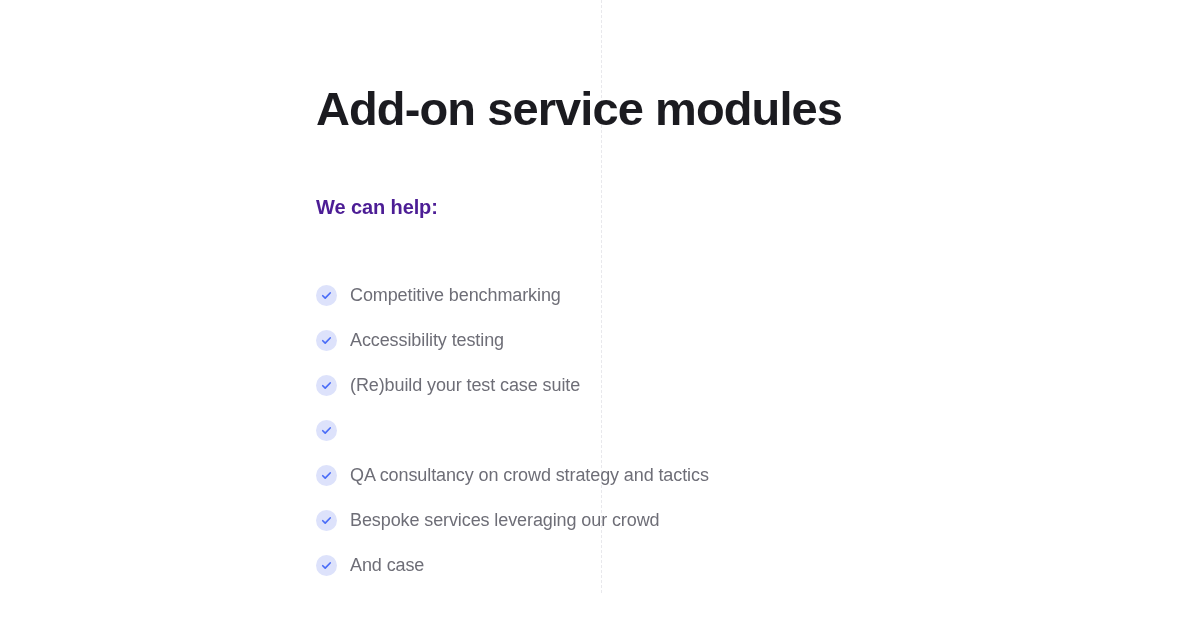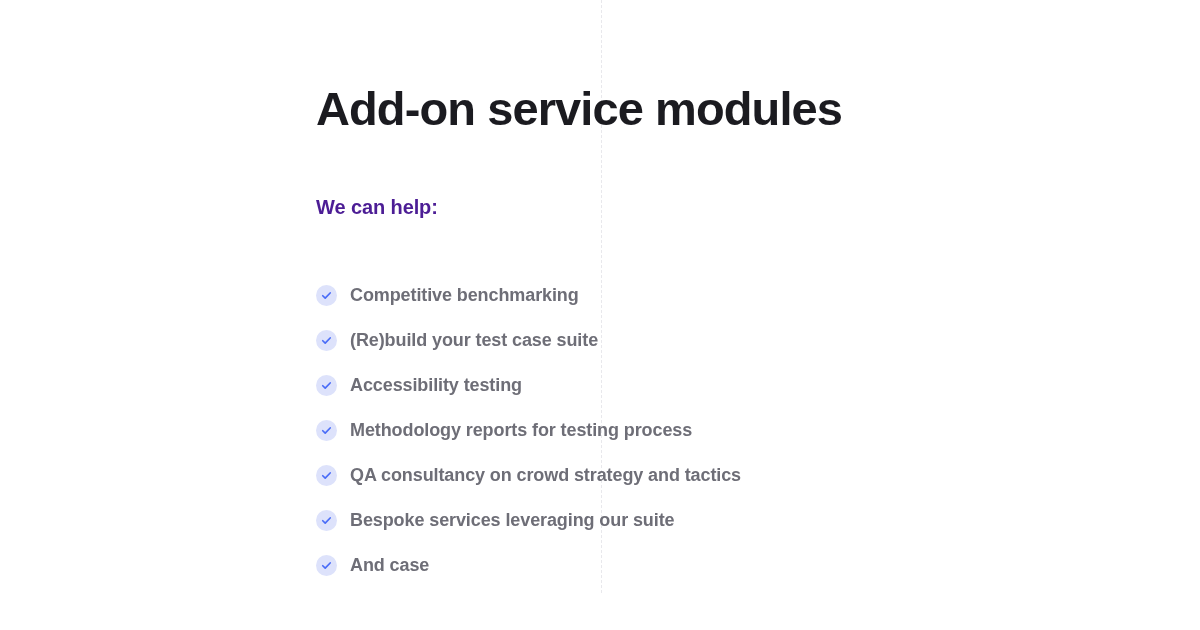--- a/index.html
+++ b/index.html
@@ -97,21 +97,21 @@
 
   .check-icon svg {
     display: block;
     width: 13px;
     height: 13px;
   }
 
   .item-label {
     font-family: "Liberation Sans", sans-serif;
     font-size: 18px;
-    font-weight: 700;
+    font-weight: 400;
     letter-spacing: -0.1px;
     color: #6e6e77;
     line-height: 1.2;
     white-space: nowrap;
   }
 </style>
 </head>
 <body>
 
 <div class="slide">
@@ -134,57 +134,56 @@
         </span>
         <span class="item-label">Competitive benchmarking</span>
       </li>
 
       <li class="checklist-item">
         <span class="check-icon">
           <svg viewBox="0 0 16 16" aria-hidden="true">
             <path d="M3.4 8.3 L6.4 11.2 L12.5 4.9" fill="none" stroke="#4a6cf7" stroke-width="2.1" stroke-linecap="round" stroke-linejoin="round"></path>
           </svg>
         </span>
+        <span class="item-label">Accessibility testing</span>
+      </li>
+
+      <li class="checklist-item">
+        <span class="check-icon">
+          <svg viewBox="0 0 16 16" aria-hidden="true">
+            <path d="M3.4 8.3 L6.4 11.2 L12.5 4.9" fill="none" stroke="#4a6cf7" stroke-width="2.1" stroke-linecap="round" stroke-linejoin="round"></path>
+          </svg>
+        </span>
         <span class="item-label">(Re)build your test case suite</span>
       </li>
 
       <li class="checklist-item">
         <span class="check-icon">
           <svg viewBox="0 0 16 16" aria-hidden="true">
             <path d="M3.4 8.3 L6.4 11.2 L12.5 4.9" fill="none" stroke="#4a6cf7" stroke-width="2.1" stroke-linecap="round" stroke-linejoin="round"></path>
           </svg>
         </span>
-        <span class="item-label">Accessibility testing</span>
-      </li>
-
-      <li class="checklist-item">
-        <span class="check-icon">
-          <svg viewBox="0 0 16 16" aria-hidden="true">
-            <path d="M3.4 8.3 L6.4 11.2 L12.5 4.9" fill="none" stroke="#4a6cf7" stroke-width="2.1" stroke-linecap="round" stroke-linejoin="round"></path>
-          </svg>
-        </span>
-        <span class="item-label">Methodology reports for testing process</span>
       </li>
 
       <li class="checklist-item">
         <span class="check-icon">
           <svg viewBox="0 0 16 16" aria-hidden="true">
             <path d="M3.4 8.3 L6.4 11.2 L12.5 4.9" fill="none" stroke="#4a6cf7" stroke-width="2.1" stroke-linecap="round" stroke-linejoin="round"></path>
           </svg>
         </span>
         <span class="item-label">QA consultancy on crowd strategy and tactics</span>
       </li>
 
       <li class="checklist-item">
         <span class="check-icon">
           <svg viewBox="0 0 16 16" aria-hidden="true">
             <path d="M3.4 8.3 L6.4 11.2 L12.5 4.9" fill="none" stroke="#4a6cf7" stroke-width="2.1" stroke-linecap="round" stroke-linejoin="round"></path>
           </svg>
         </span>
-        <span class="item-label">Bespoke services leveraging our suite</span>
+        <span class="item-label">Bespoke services leveraging our crowd</span>
       </li>
 
       <li class="checklist-item">
         <span class="check-icon">
           <svg viewBox="0 0 16 16" aria-hidden="true">
             <path d="M3.4 8.3 L6.4 11.2 L12.5 4.9" fill="none" stroke="#4a6cf7" stroke-width="2.1" stroke-linecap="round" stroke-linejoin="round"></path>
           </svg>
         </span>
         <span class="item-label">And case</span>
       </li>

